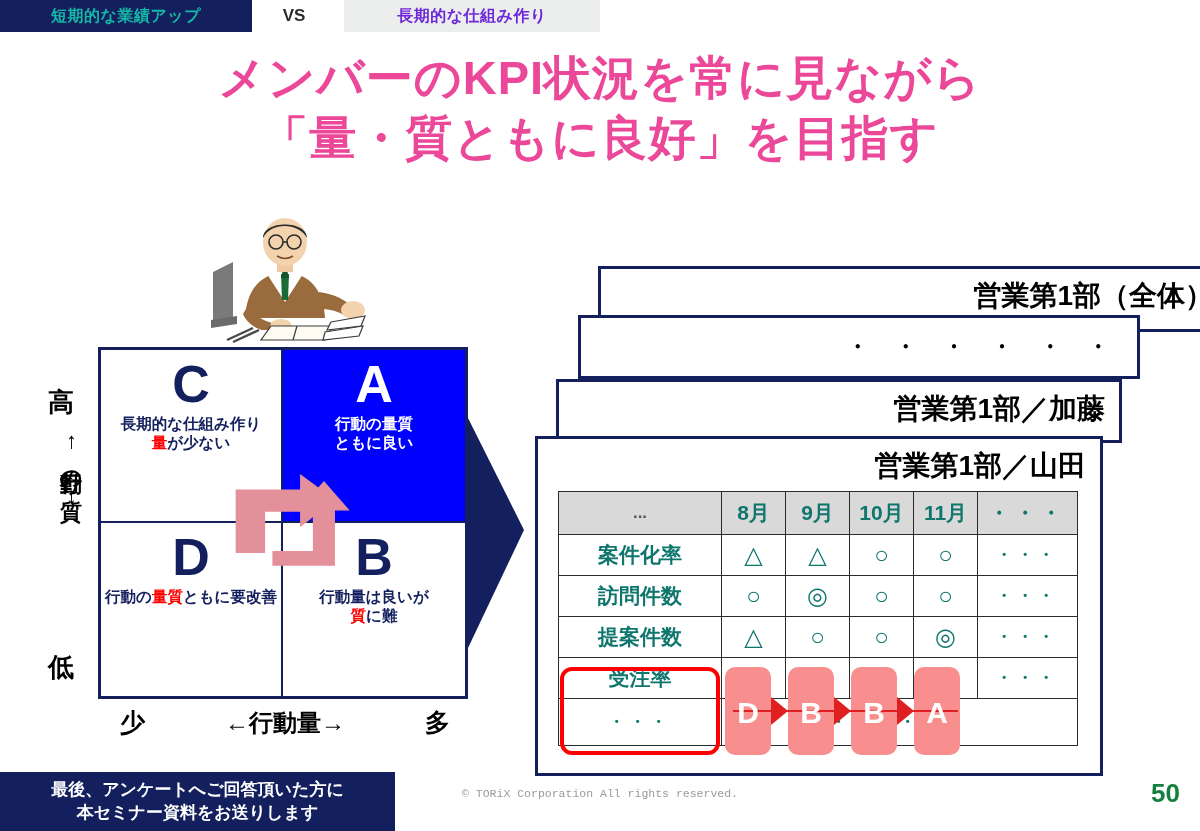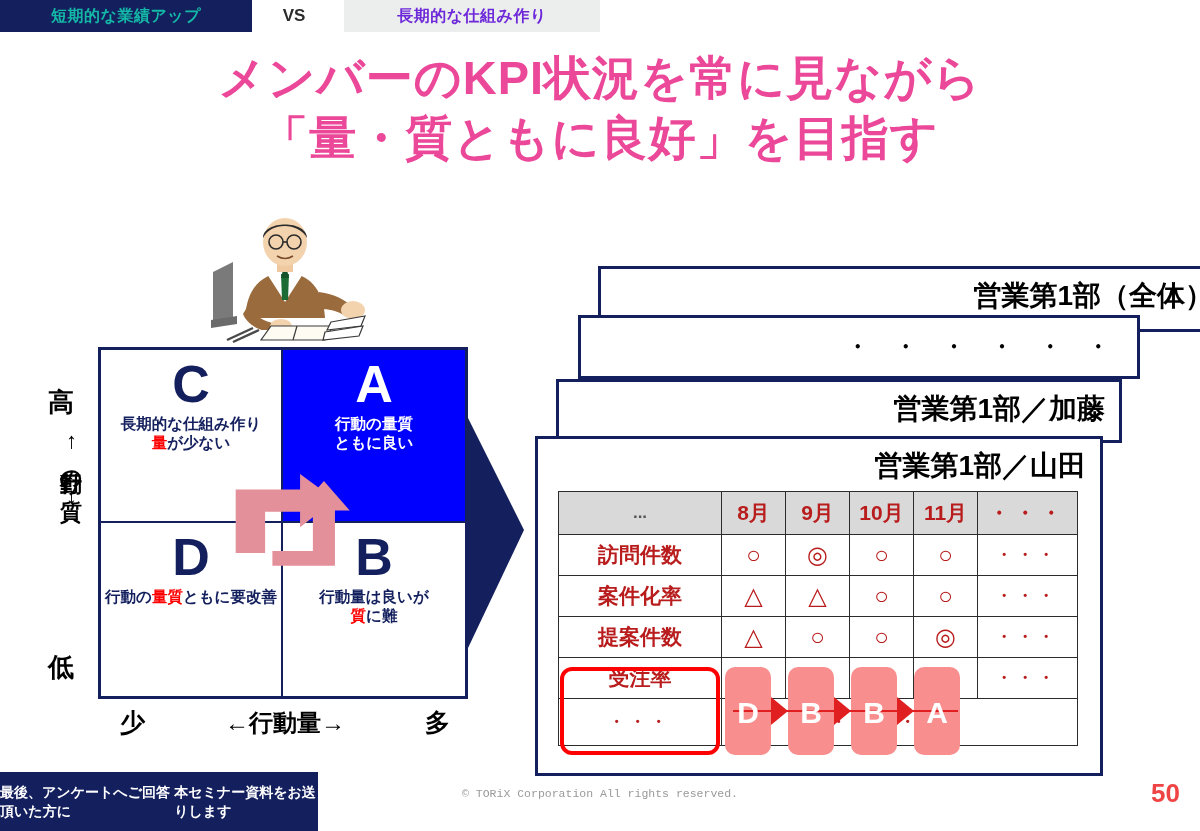--- a/index.html
+++ b/index.html
@@ -102,21 +102,21 @@
   #card4{left:535px;top:436px;width:568px;height:340px;z-index:4;}
 
   
   .kpi-table{
     position:absolute;left:20px;top:52px;width:513px;
     border-collapse:collapse;table-layout:fixed;
   }
   .kpi-table td,.kpi-table th{
     border:1.6px solid #2b2b2b;
     text-align:center;vertical-align:middle;
-    font-weight:bold;color:#b91c1c;
+    font-weight:bold;color:#0f766e;
     padding:0;
     height:40px;
   }
   .kpi-table thead th{background:#d9d9d9;font-size:21px;height:42px;}
   .kpi-table thead th.first{font-size:17px;color:#555;}
   .col-label{width:162px;}
   .col-m{width:63px;}
   .col-last{width:99px;}
   .rowlabel{font-size:21px;}
   .mark{font-size:24px;font-weight:normal;}
@@ -128,32 +128,32 @@
   .red-box{
     position:absolute;left:22px;top:228px;width:160px;height:88px;
     border:4px solid #ff0000;border-radius:12px;box-sizing:border-box;
     pointer-events:none;z-index:6;
   }
   
   .hl-overlay{position:absolute;left:0;top:0;width:568px;height:340px;pointer-events:none;z-index:5;}
 
   
   .bottom-band{
-    position:absolute;left:0;top:772px;width:318px;height:59px;
+    position:absolute;left:0;top:772px;width:395px;height:59px;
     background:#14205e;color:#ffffff;
-    display:flex;flex-direction:row;align-items:center;justify-content:center;
-    font-size:14px;font-weight:bold;line-height:1.35;
+    display:flex;flex-direction:column;align-items:center;justify-content:center;
+    font-size:17px;font-weight:bold;line-height:1.35;
   }
   .copyright{
     position:absolute;left:0;top:787px;width:1200px;text-align:center;
     font-size:11.5px;color:#9a9a9a;font-family:Liberation Mono, monospace;
   }
   .pageno{
     position:absolute;right:20px;top:778px;
-    font-size:26px;font-weight:bold;color:#ef4444;
+    font-size:26px;font-weight:bold;color:#15803d;
   }
 </style>
 </head>
 <body>
 
 <div class="slide">
 
   <div class="topbar">
     <div class="tab-active">短期的な業績アップ</div>
     <div class="tab-vs">VS</div>
@@ -266,31 +266,31 @@
           <th class="first col-label">...</th>
           <th class="col-m">8月</th>
           <th class="col-m">9月</th>
           <th class="col-m">10月</th>
           <th class="col-m">11月</th>
           <th class="col-last dots3">・・・</th>
         </tr>
       </thead>
       <tbody>
         <tr>
+          <td class="rowlabel">案件化率</td>
+          <td class="mark">△</td>
+          <td class="mark">△</td>
+          <td class="mark">○</td>
+          <td class="mark">○</td>
+          <td class="dots3">・・・</td>
+        </tr>
+        <tr>
           <td class="rowlabel">訪問件数</td>
           <td class="mark">○</td>
           <td class="mark">◎</td>
-          <td class="mark">○</td>
-          <td class="mark">○</td>
-          <td class="dots3">・・・</td>
-        </tr>
-        <tr>
-          <td class="rowlabel">案件化率</td>
-          <td class="mark">△</td>
-          <td class="mark">△</td>
           <td class="mark">○</td>
           <td class="mark">○</td>
           <td class="dots3">・・・</td>
         </tr>
         <tr>
           <td class="rowlabel">提案件数</td>
           <td class="mark">△</td>
           <td class="mark">○</td>
           <td class="mark">○</td>
           <td class="mark">◎</td>

